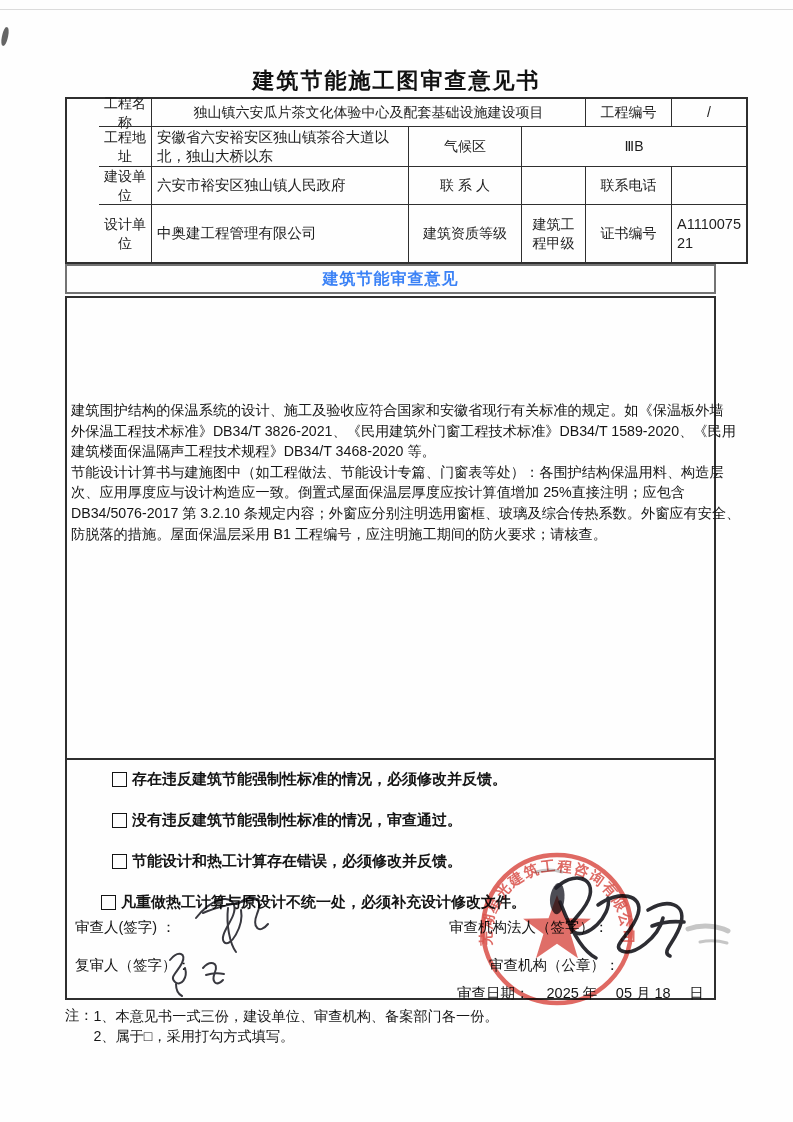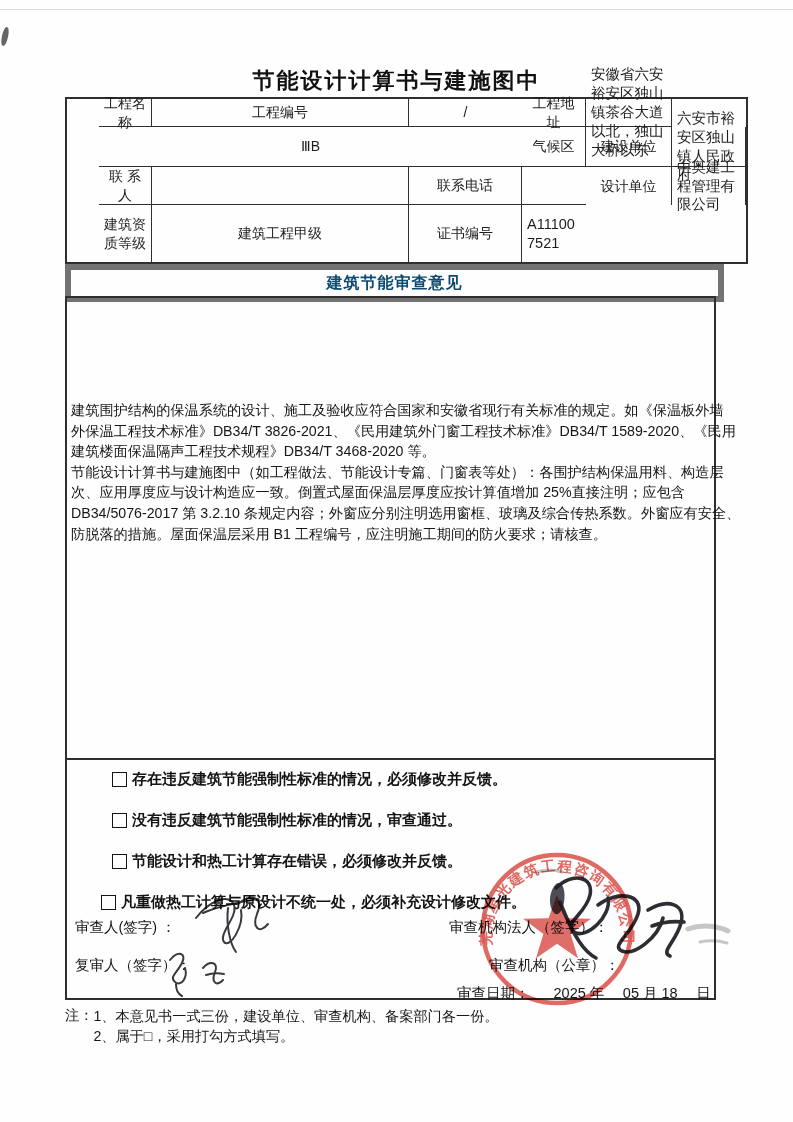--- a/index.html
+++ b/index.html
@@ -39,23 +39,23 @@
   .cell.last-col{border-right:none;}
   .cell.last-row{border-bottom:none;}
   .cell.lbl{justify-content:center;text-align:center;}
   .cell.ctr{justify-content:center;text-align:center;}
   .cell.val{justify-content:flex-start;text-align:left;font-size:14.5px;}
   .cell.wrap{word-break:break-all;}
   .sp3{grid-column:span 3;}
   
   .section-band{
     position:absolute;left:65px;top:264px;width:647px;height:26px;
-    border:6px solid #737373;box-sizing:content-box;
+    border:2px solid #737373;box-sizing:content-box;
     display:flex;align-items:center;justify-content:center;
-    font-size:16px;font-weight:600;letter-spacing:1px;color:#0c4a6e;
+    font-size:16px;font-weight:600;letter-spacing:1px;color:#3b82f6;
   }
   .opinion-box{
     position:absolute;left:65px;top:296px;width:647px;height:460px;
     border:2px solid #2f2f2f;box-sizing:content-box;
   }
   .opinion-text{
     position:absolute;left:4px;top:102px;width:638px;
     font-size:14.2px;line-height:20.6px;color:#161616;
   }
   .op-line{white-space:nowrap;}
@@ -71,49 +71,50 @@
     display:inline-block;width:13px;height:13px;
     border:1.6px solid #141414;margin-right:5px;flex:0 0 auto;
     background:transparent;
   }
   .sig{position:absolute;font-size:14.5px;color:#161616;white-space:nowrap;}
   .sig-reviewer{left:8px;top:158px;}
   .sig-legal{left:382px;top:158px;}
   .sig-rereviewer{left:8px;top:196px;}
   .sig-agency{left:390px;top:196px;margin-left:32px;}
   .sig-date{left:390px;top:224px;}
-  .sig .d-label{margin-right:24px;}
+  .sig .d-label{margin-right:17px;}
   
   .notes{position:absolute;left:65px;top:1006px;width:640px;font-size:14.2px;color:#161616;display:flex;}
   .notes-prefix{flex:0 0 auto;}
   .note-line{line-height:20px;}
   
   .stamp{position:absolute;left:477px;top:849px;width:160px;height:160px;mix-blend-mode:multiply;opacity:.92;}
   .handwriting{position:absolute;left:0;top:0;width:793px;height:1122px;pointer-events:none;mix-blend-mode:multiply;}
 </style>
 </head>
 <body>
 
 <div class="page">
 
   <div class="scan-top-line"></div>
   <div class="corner-smudge"></div>
 
-  <h1 class="title">节能设计计算书与建施图中</h1>
+  <h1 class="title">建筑节能施工图审查意见书</h1>
 
   <div class="info-table">
 
     <div class="cell lbl">工程名称</div>
+    <div class="cell ctr sp3">独山镇六安瓜片茶文化体验中心及配套基础设施建设项目</div>
     <div class="cell lbl">工程编号</div>
     <div class="cell ctr last-col">/</div>
 
     <div class="cell lbl">工程地址</div>
     <div class="cell val wrap">安徽省六安裕安区独山镇茶谷大道以北，独山大桥以东</div>
+    <div class="cell lbl">气候区</div>
     <div class="cell ctr sp3 last-col">ⅢB</div>
-    <div class="cell lbl">气候区</div>
 
     <div class="cell lbl">建设单位</div>
     <div class="cell val">六安市裕安区独山镇人民政府</div>
     <div class="cell lbl">联 系 人</div>
     <div class="cell ctr"></div>
     <div class="cell lbl">联系电话</div>
     <div class="cell ctr last-col"></div>
 
     <div class="cell lbl last-row">设计单位</div>
     <div class="cell val last-row">中奥建工程管理有限公司</div>

